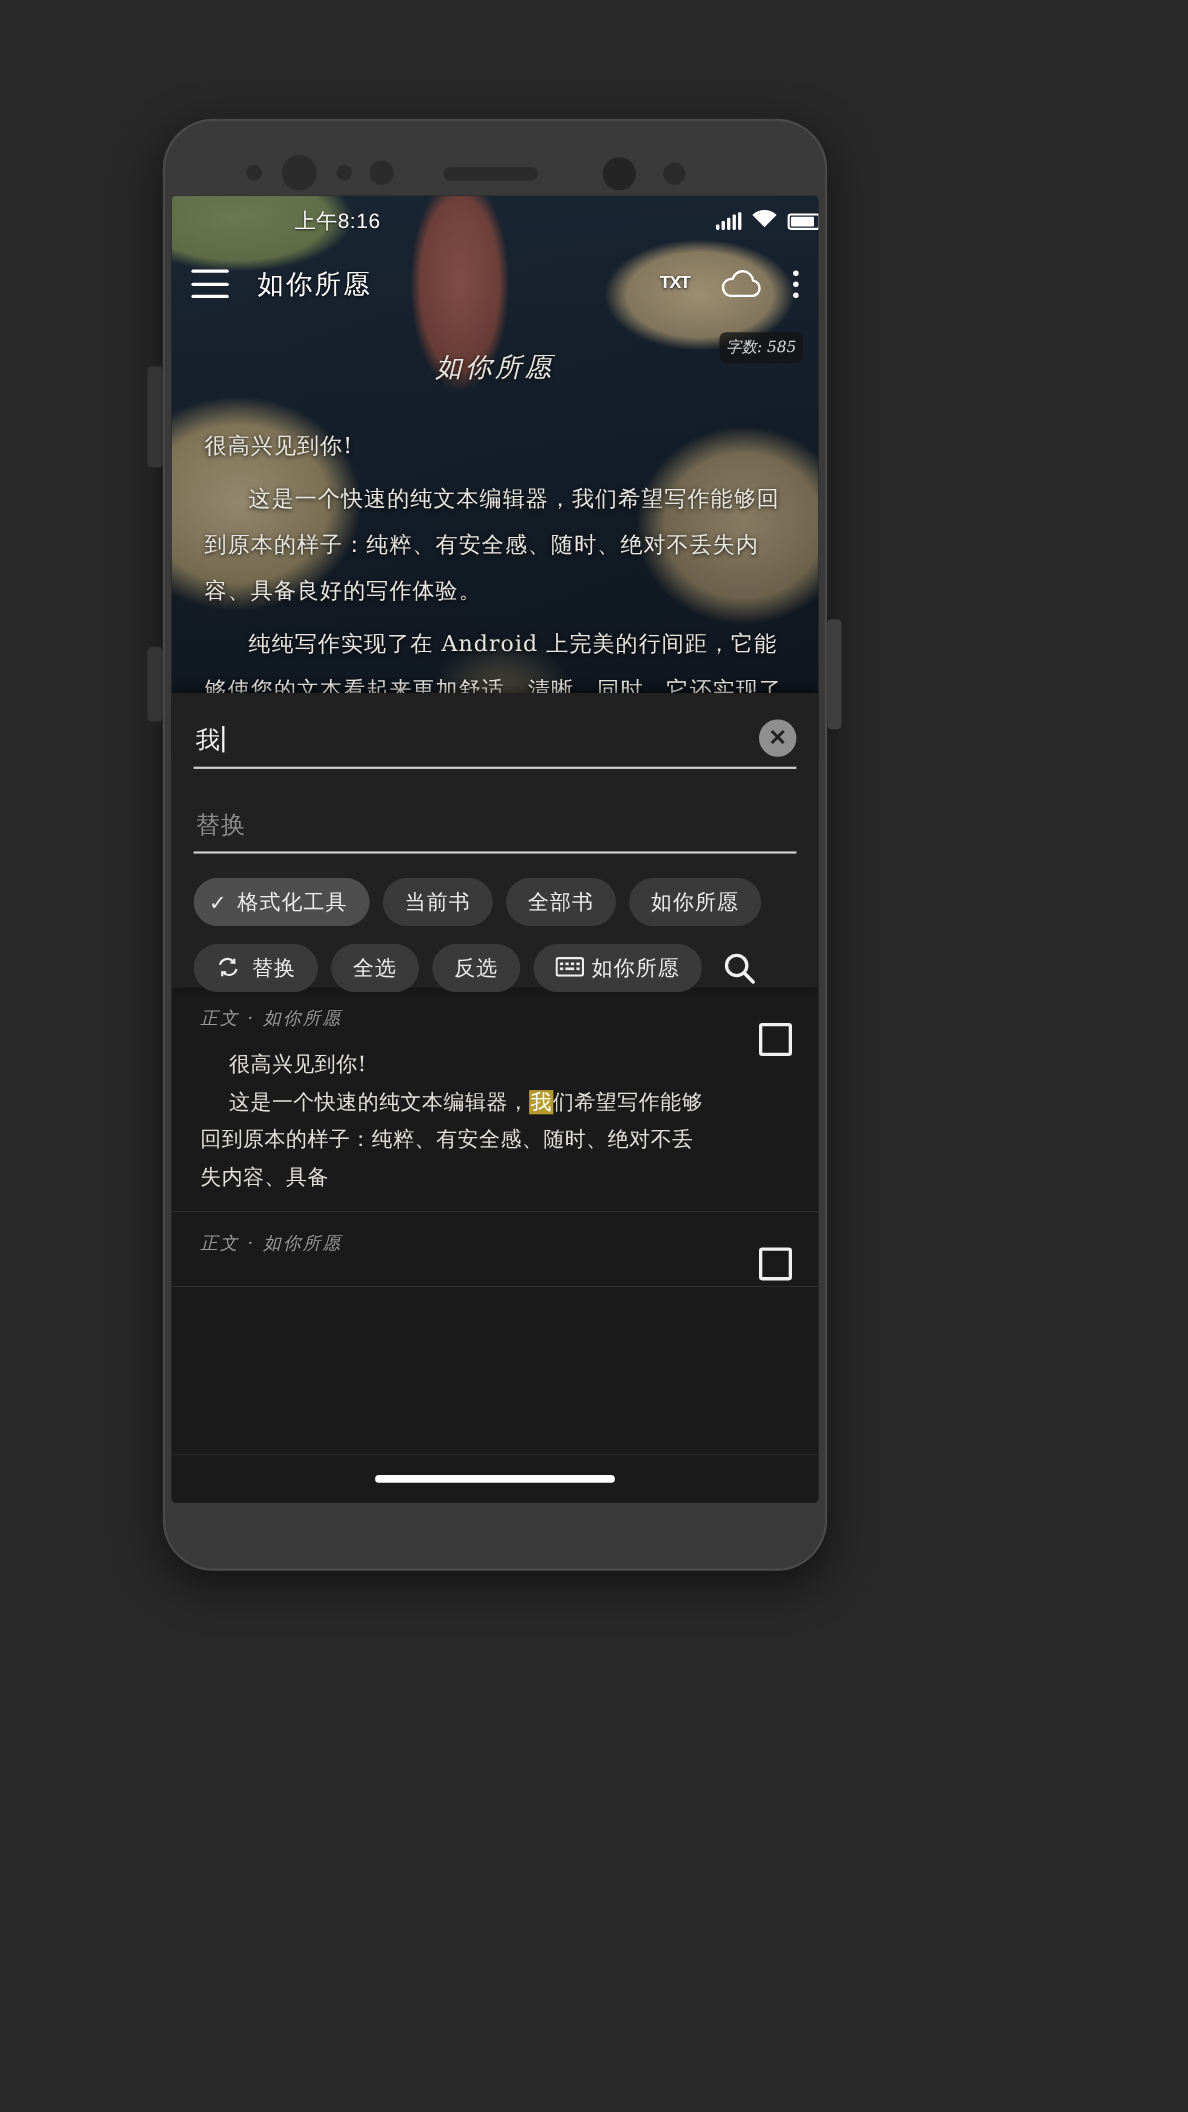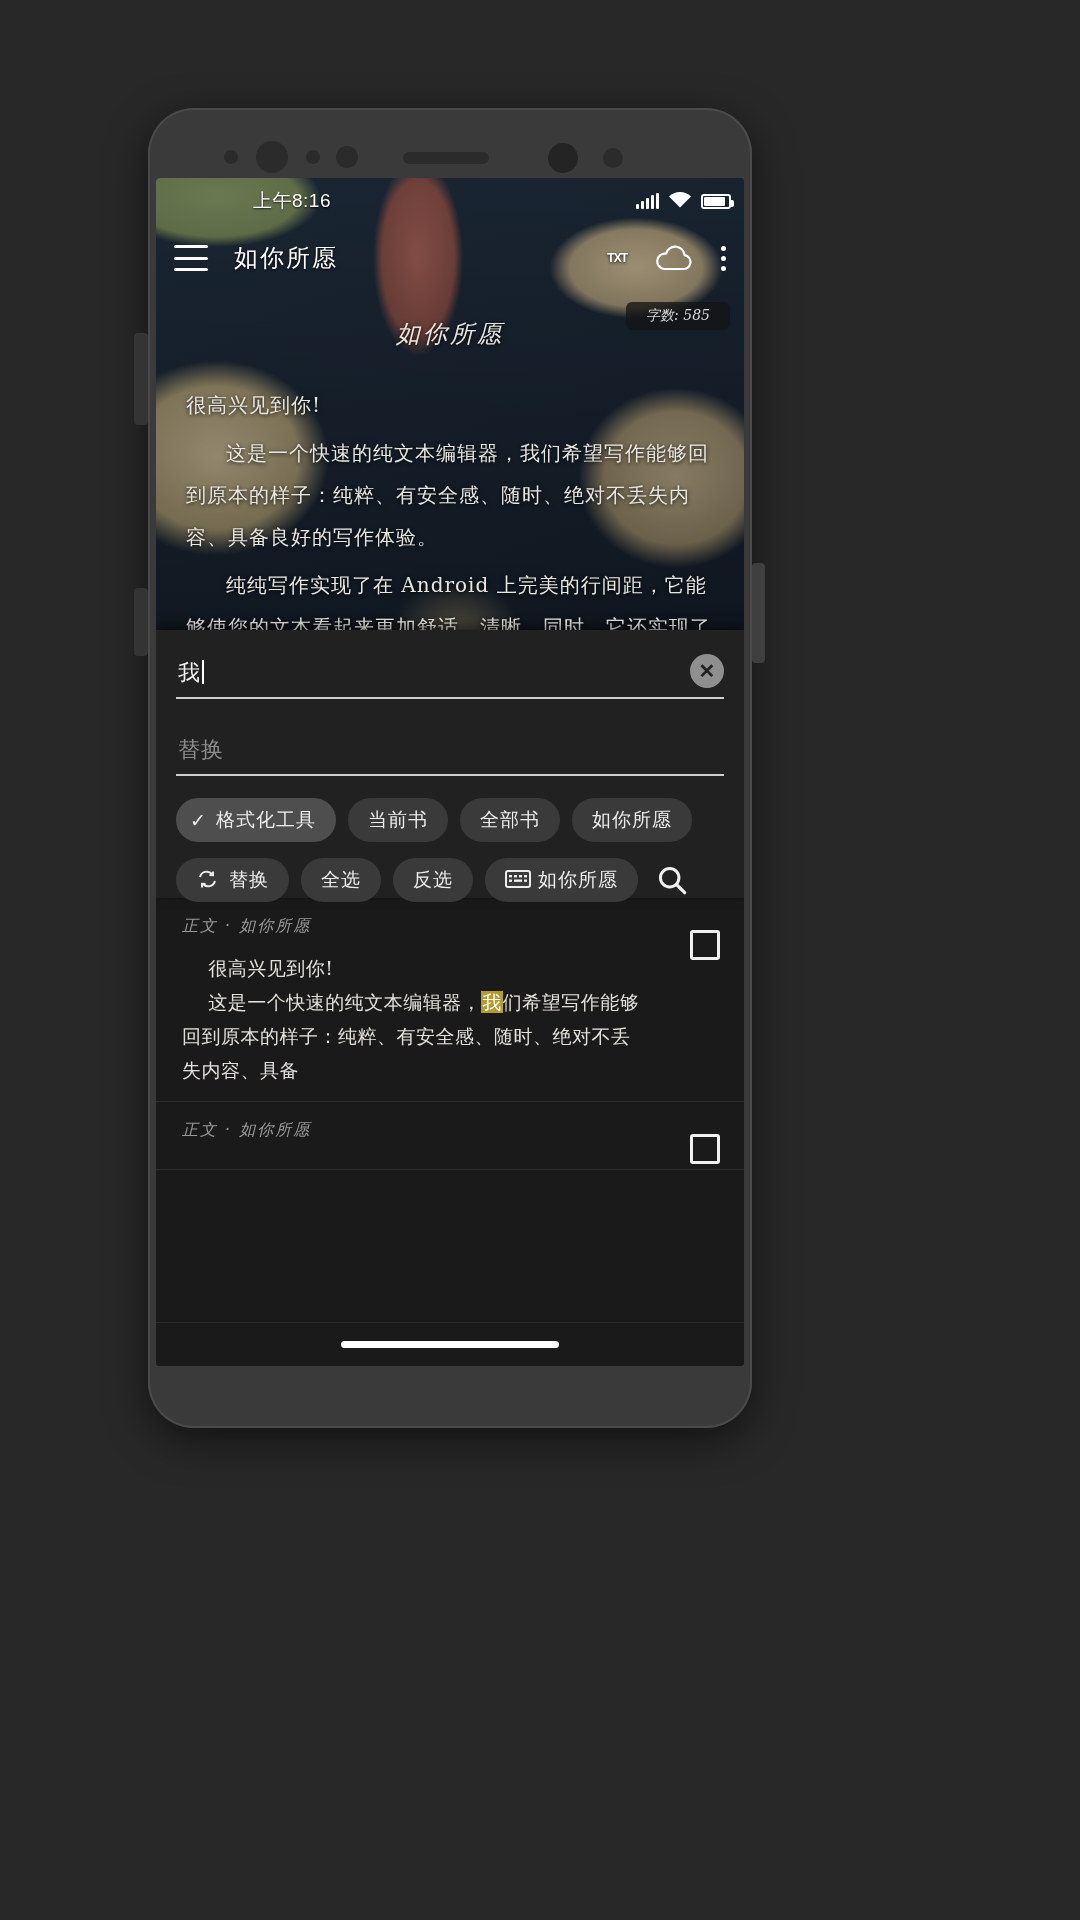--- a/index.html
+++ b/index.html
@@ -58,21 +58,21 @@
       radial-gradient(ellipse 100px 100px at 300px 470px, #8e8163 0%, rgba(0,0,0,0) 70%),
       linear-gradient(160deg, #1d2b3a 0%, #1a2634 45%, #16202c 100%);
   }
   #doc::after{
     content:""; position:absolute; inset:0;
     background:linear-gradient(180deg, rgba(0,0,0,.12) 0%, rgba(0,0,0,.32) 85%, rgba(0,0,0,.55) 100%);
   }
 
   
   #statusbar {
-    position:absolute; left:1px; top:0; width:588px; height:46px;
+    position:absolute; left:16px; top:0; width:588px; height:46px;
     display:flex; align-items:center; z-index:5; padding:0 14px;
     color:#fff;
     justify-content:flex-end;
   }
   #clock { font-size:19px; margin-left:82px; letter-spacing:.5px; text-shadow:0 1px 2px rgba(0,0,0,.8); }
   #sysicons { margin-left:auto; display:flex; align-items:center; gap:9px; }
   .bars { display:flex; align-items:flex-end; gap:2px; height:16px; }
   .bars i { display:block; width:3px; background:#fff; border-radius:1px; }
   .bars i:nth-child(1){height:5px} .bars i:nth-child(2){height:8px}
   .bars i:nth-child(3){height:11px} .bars i:nth-child(4){height:14px}
@@ -84,31 +84,31 @@
   
   #appbar {
     position:absolute; left:0; top:46px; width:588px; height:68px; z-index:5;
     display:flex; align-items:center; padding:0 18px; color:#fff;
   }
   #hamburger { width:34px; height:26px; display:flex; flex-direction:column; justify-content:space-between; cursor:pointer; }
   #hamburger span { display:block; height:3px; background:#fff; border-radius:2px; }
   #apptitle { margin-left:26px; font-size:24px; letter-spacing:2px;
               font-family:"DejaVu Serif", serif; text-shadow:0 1px 3px rgba(0,0,0,.9); }
   #appbar-right { margin-left:auto; display:flex; align-items:center; gap:26px; }
-  #txtbtn { font-size:12px; font-weight:bold; letter-spacing:-1px; text-shadow:0 1px 3px rgba(0,0,0,.9); }
+  #txtbtn { font-size:16px; font-weight:bold; letter-spacing:-1px; text-shadow:0 1px 3px rgba(0,0,0,.9); }
   #cloud { width:42px; height:26px; position:relative; }
   #cloud svg { width:42px; height:26px; }
   #kebab { display:flex; flex-direction:column; gap:5px; }
   #kebab i { width:5px; height:5px; border-radius:50%; background:#fff; display:block; }
 
   
   #wordbadge {
     position:absolute; right:14px; top:124px; z-index:6;
     background:rgba(20,20,20,.78); color:#d8d8d8;
-    font-size:14px; font-style:italic; padding:5px 20px; border-radius:6px;
+    font-size:14px; font-style:italic; padding:5px 6px; border-radius:6px;
     font-family:"DejaVu Serif", serif;
   }
 
   
   #doctext {
     position:absolute; left:0; top:118px; width:588px; z-index:4;
     color:#e8e6e0; font-family:"DejaVu Serif", serif;
     padding:0 30px;
     text-shadow:0 1px 4px rgba(0,0,0,.9);
   }

